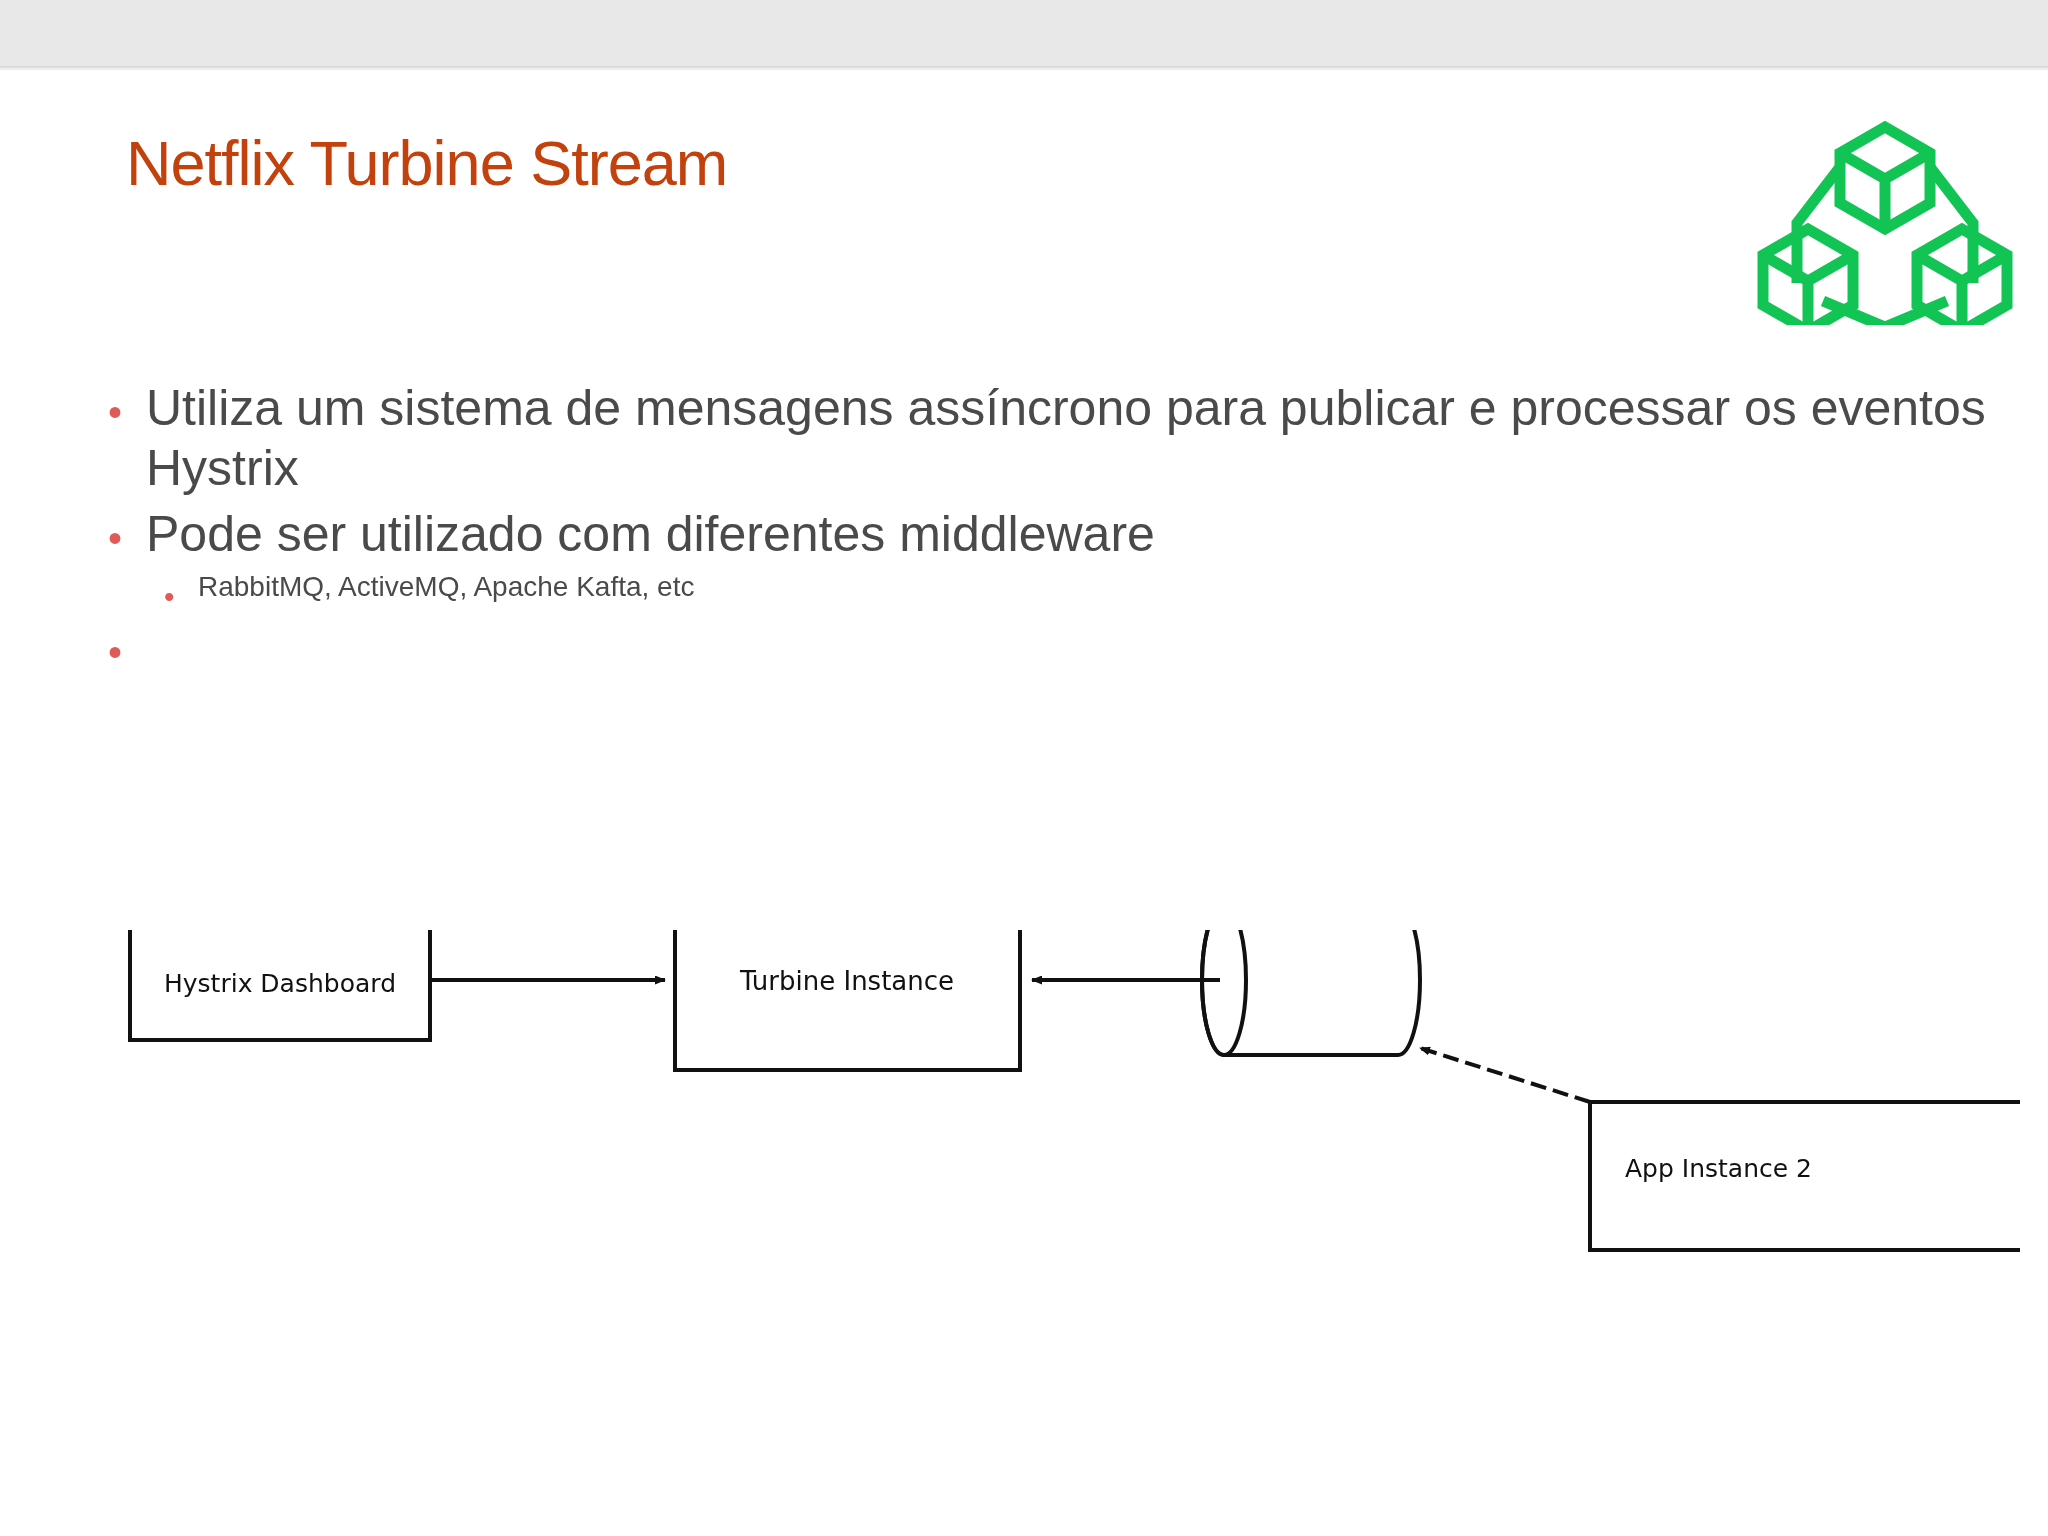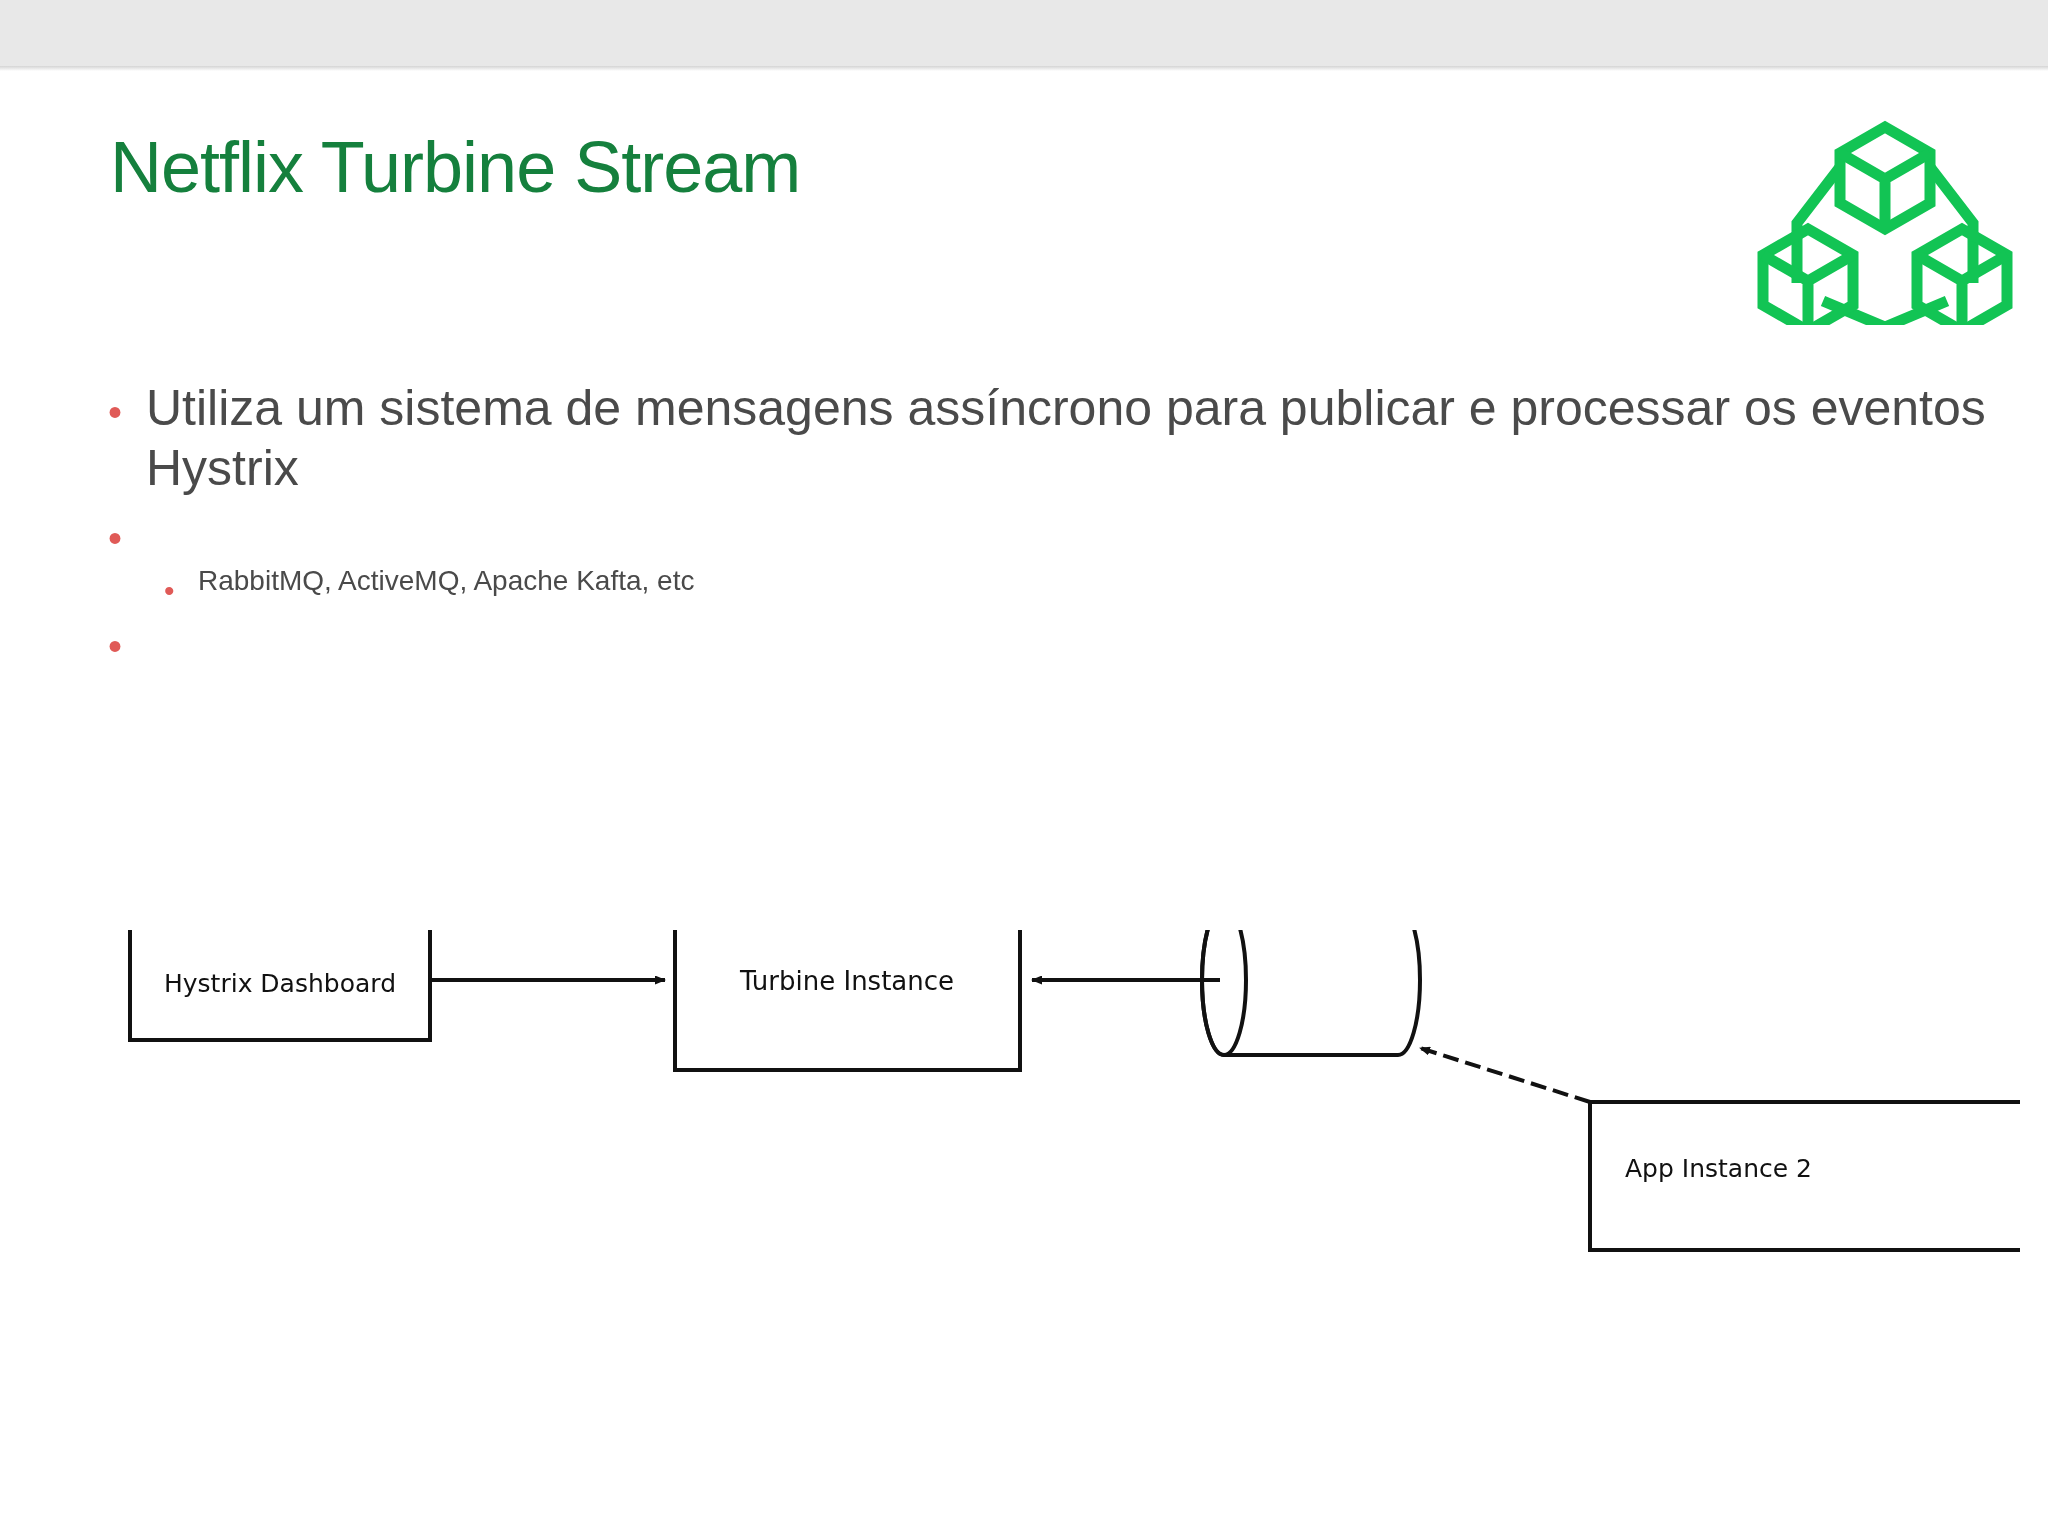--- a/index.html
+++ b/index.html
@@ -32,25 +32,25 @@
     position: absolute;
     left: 0;
     top: 66px;
     width: 2048px;
     height: 5px;
     background: linear-gradient(to bottom, #d4d4d4, #ffffff);
   }
   
   .title {
     position: absolute;
-    left: 110px;
+    left: 126px;
     top: 130px;
-    font-size: 72px;
+    font-size: 63px;
     font-weight: 400;
-    color: #15803d;
+    color: #c2410c;
     letter-spacing: -1px;
     line-height: 1.05;
     white-space: nowrap;
   }
   
   .logo {
     position: absolute;
     left: 1745px;
     top: 105px;
     width: 280px;
@@ -146,20 +146,21 @@
     </svg>
   </div>
 
   <div class="bullets">
     <div class="b-row lvl1">
       <span class="b-dot">•</span>
       <span class="b-text">Utiliza um sistema de mensagens assíncrono para publicar e processar os eventos Hystrix</span>
     </div>
     <div class="b-row lvl1">
       <span class="b-dot">•</span>
+      <span class="b-text">Pode ser utilizado com diferentes middleware</span>
     </div>
     <div class="b-row lvl2">
       <span class="b-dot">•</span>
       <span class="b-text">RabbitMQ, ActiveMQ, Apache Kafta, etc</span>
     </div>
     <div class="b-row lvl1">
       <span class="b-dot">•</span>
     </div>
   </div>
 

